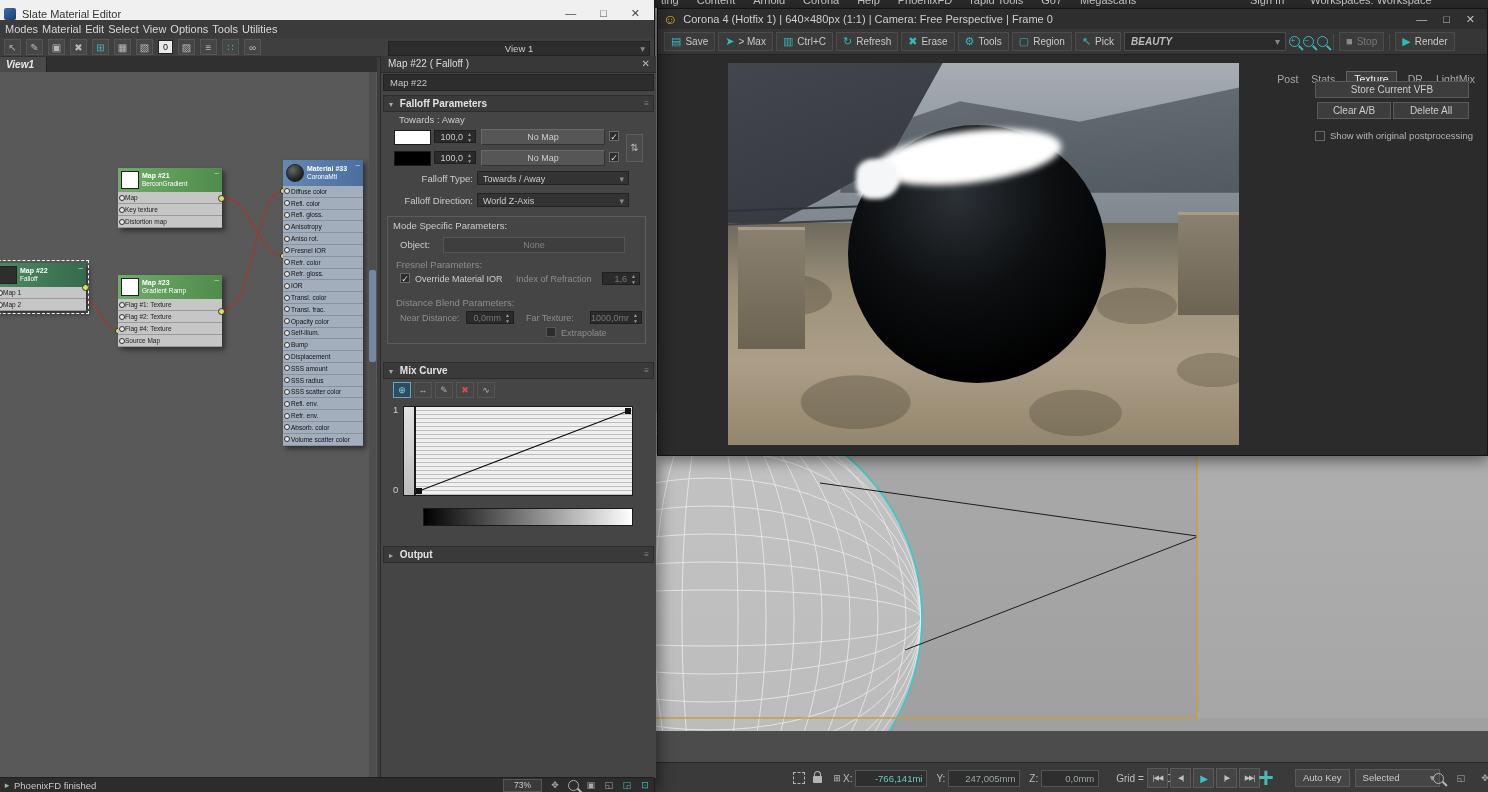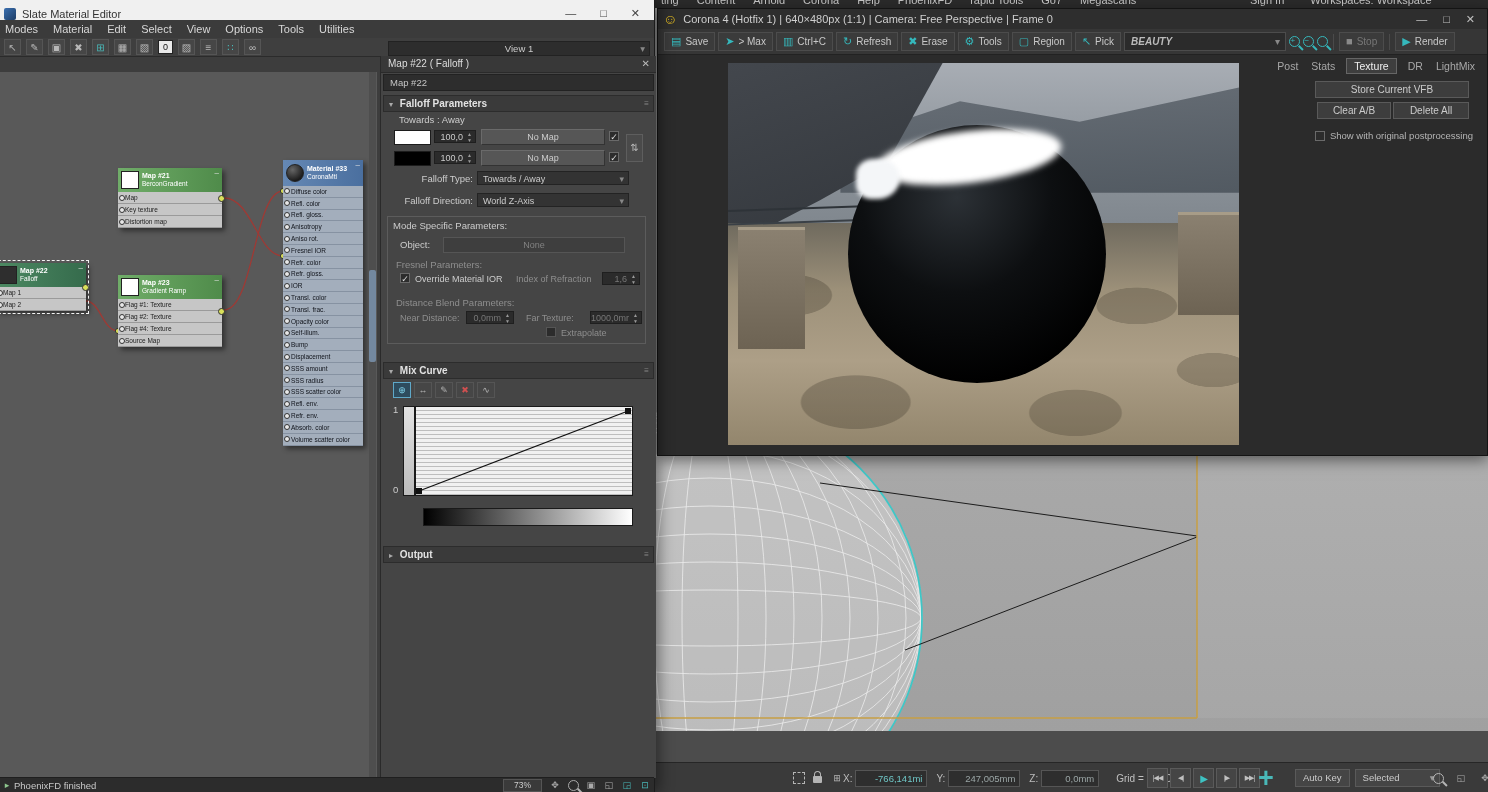--- a/index.html
+++ b/index.html
@@ -89,38 +89,38 @@
   .pillar{position:absolute;left:2%;top:43%;width:13%;height:32%;
       background:linear-gradient(180deg,#8b8171,#6d6353);box-shadow:inset 0 3px 0 #a79c88;}
   .pillar.r{left:88%;top:39%;width:12%;height:27%;}
   .ball{position:absolute;left:120px;top:62px;width:258px;height:258px;border-radius:50%;
       background:radial-gradient(circle at 42% 28%,#2c3136 0%,#0d0f11 40%,#000 78%);}
   .gleam{position:absolute;left:148px;top:68px;width:186px;height:52px;background:#fff;
       border-radius:50%;filter:blur(3px);transform:rotate(-7deg);}
   .gleam2{position:absolute;left:128px;top:96px;width:44px;height:40px;background:#f4f6f8;
       border-radius:45% 55% 60% 40%;filter:blur(2px);}
   #vfb .rpanel{position:absolute;right:0;top:45px;width:186px;bottom:0;color:#bbb;}
-  #vfb .tabs{display:flex;gap:9px;justify-content:flex-end;padding:4px 10px 0 0;font-size:10.5px;align-items:center;}
+  #vfb .tabs{display:flex;gap:9px;justify-content:flex-end;padding:4px 10px 0 0;font-size:10.5px;align-items:center;margin-top:13px;}
   #vfb .tab{color:#a8a8a8;padding:1px 2px;}
   #vfb .tab.active{color:#efefef;background:#3e3e3e;border:1px solid #666;padding:1px 7px;}
   .cbtn{background:#3d3d3d;border:1px solid #5a5a5a;color:#ccc;font-size:10px;height:15px;
       line-height:15px;text-align:center;}
   .cb{width:10px;height:10px;background:#2c2c2c;border:1px solid #6a6a6a;font-size:9px;line-height:10px;
       text-align:center;color:#ddd;display:inline-block;box-sizing:border-box;}
   .cb.dim{border-color:#555;color:#555;}
 
   
   #slate{left:0;top:0;width:655px;height:792px;background:#3d3d3d;border-right:1px solid #1c1c1c;
       box-shadow:4px 0 14px rgba(0,0,0,.45);box-sizing:border-box;}
   #slate .title{position:absolute;left:0;top:0;right:0;height:20px;background:#f0f0f0;display:flex;
       align-items:flex-end;font-size:11px;color:#333;}
   #slate .title .appico{width:12px;height:12px;margin:0 6px 0 4px;background:linear-gradient(135deg,#3a6fb0,#1d3d66);border-radius:2px;}
   #slate .title .wbtns{margin-left:auto;display:flex;gap:24px;padding-right:14px;color:#444;font-size:11px;}
   #slate .menus{position:absolute;left:0;top:20px;right:0;height:18px;background:#3b3b3b;border-bottom:1px solid #14b8a6;
-      display:flex;gap:15px;align-items:center;padding-left:5px;font-size:11px;color:#d8d8d8;}
+      display:flex;gap:4px;align-items:center;padding-left:5px;font-size:11px;color:#d8d8d8;}
   #slate .tb{position:absolute;left:0;top:38px;right:0;height:18px;background:#3f3f3f;border-bottom:1px solid #2b2b2b;
       display:flex;gap:5px;align-items:center;padding-left:4px;}
   .tico{width:15px;height:14px;display:flex;align-items:center;justify-content:center;
       color:#b8b8b8;font-size:10px;background:#464646;border:1px solid #555;}
   .tico.hl{color:#49b8b8;}
   .tbadge{background:#e9e9e9;color:#111;border:1px solid #222;width:13px;height:12px;font-size:9px;
       text-align:center;line-height:12px;}
   .viewdd{position:absolute;left:388px;top:41px;width:260px;height:13px;background:#2d2d2d;border:1px solid #222;
       color:#ccc;font-size:9.5px;text-align:center;line-height:13px;}
   .viewdd::after{content:"▾";position:absolute;right:4px;top:0;color:#888;}
@@ -415,20 +415,23 @@
       <span class="tico hl">⊞</span>
       <span class="tico">▦</span>
       <span class="tico">▧</span>
       <span class="tbadge">0</span>
       <span class="tico">▨</span>
       <span class="tico">≡</span>
       <span class="tico hl">∷</span>
       <span class="tico">∞</span>
     </div>
     <div class="viewdd">View 1</div>
+    <div class="tabstrip">
+      <span class="vtab">View1</span>
+    </div>
 
     <div id="nodeview">
       <svg class="abs" width="377" height="706" style="left:0;top:0;">
         <path d="M86,229 C100,229 103,259 118,259" stroke="#9e3a35" stroke-width="1.3" fill="none"></path>
         <path d="M224,238 C254,238 254,119 283,119" stroke="#9e3a35" stroke-width="1.3" fill="none"></path>
         <path d="M224,126 C252,126 258,184 283,184" stroke="#9e3a35" stroke-width="1.3" fill="none"></path>
         <circle cx="118" cy="259" r="2.6" fill="#d9e05a" stroke="#333"></circle>
         <circle cx="283" cy="119" r="2.6" fill="#d9e05a" stroke="#333"></circle>
         <circle cx="283" cy="184" r="2.6" fill="#d9e05a" stroke="#333"></circle>
       </svg>

